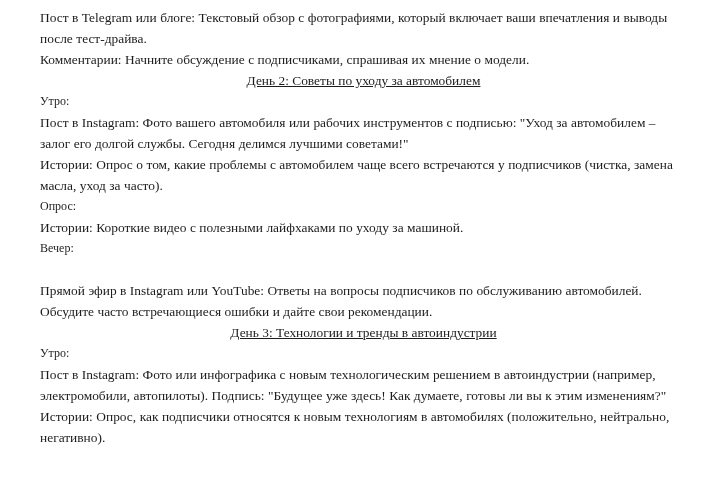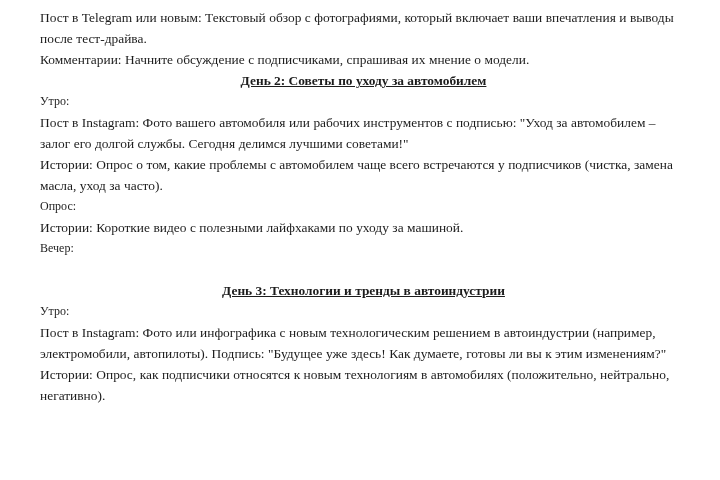--- a/index.html
+++ b/index.html
@@ -43,21 +43,21 @@
     margin: 0;
     padding: 0;
     font-size: 12px;
     line-height: 21px;
   }
   .heading {
     margin: 0;
     padding: 0;
     font-size: 13.4px;
     line-height: 21px;
-    font-weight: bold;
+    font-weight: normal;
     text-align: center;
     text-decoration: underline;
     text-underline-offset: 1px;
   }
   .blank-line {
     margin: 0;
     padding: 0;
     height: 21px;
     line-height: 21px;
     font-size: 13.4px;
@@ -65,41 +65,42 @@
   .blank-line::after {
     content: "\00a0";
   }
 </style>
 </head>
 <body>
 
 <div class="page">
   <div class="doc-body">
 
-    <p class="para">Пост в Telegram или новым: Текстовый обзор с фотографиями, который включает ваши впечатления и выводы после тест-драйва.</p>
+    <p class="para">Пост в Telegram или блоге: Текстовый обзор с фотографиями, который включает ваши впечатления и выводы после тест-драйва.</p>
 
     <p class="para">Комментарии: Начните обсуждение с подписчиками, спрашивая их мнение о модели.</p>
 
     <p class="heading">День 2: Советы по уходу за автомобилем</p>
 
     <p class="para-short">Утро:</p>
 
     <p class="para">Пост в Instagram: Фото вашего автомобиля или рабочих инструментов с подписью: "Уход за автомобилем – залог его долгой службы. Сегодня делимся лучшими советами!"</p>
 
     <p class="para">Истории: Опрос о том, какие проблемы с автомобилем чаще всего встречаются у подписчиков (чистка, замена масла, уход за часто).</p>
 
     <p class="para-short">Опрос:</p>
 
 
     <p class="para">Истории: Короткие видео с полезными лайфхаками по уходу за машиной.</p>
 
     <p class="para-short">Вечер:</p>
 
     <div class="blank-line"></div>
 
+    <p class="para">Прямой эфир в Instagram или YouTube: Ответы на вопросы подписчиков по обслуживанию автомобилей. Обсудите часто встречающиеся ошибки и дайте свои рекомендации.</p>
 
     <p class="heading">День 3: Технологии и тренды в автоиндустрии</p>
 
     <p class="para-short">Утро:</p>
 
     <p class="para">Пост в Instagram: Фото или инфографика с новым технологическим решением в автоиндустрии (например, электромобили, автопилоты). Подпись: "Будущее уже здесь! Как думаете, готовы ли вы к этим изменениям?"</p>
 
     <p class="para">Истории: Опрос, как подписчики относятся к новым технологиям в автомобилях (положительно, нейтрально, негативно).</p>
 
   </div>

